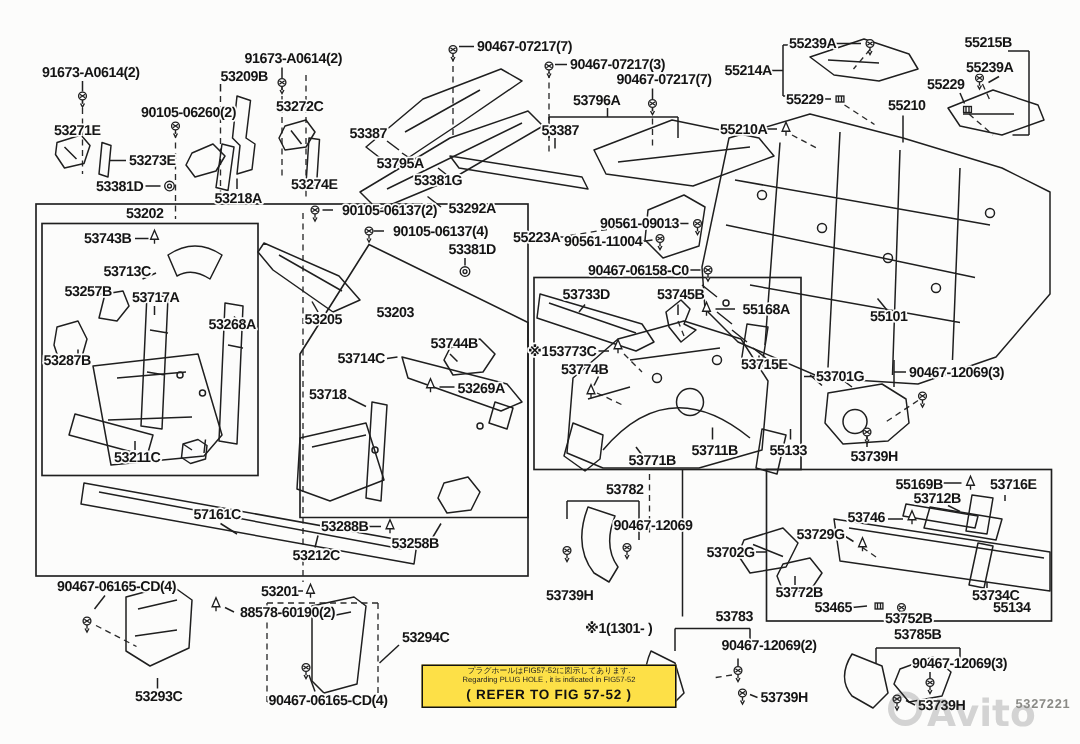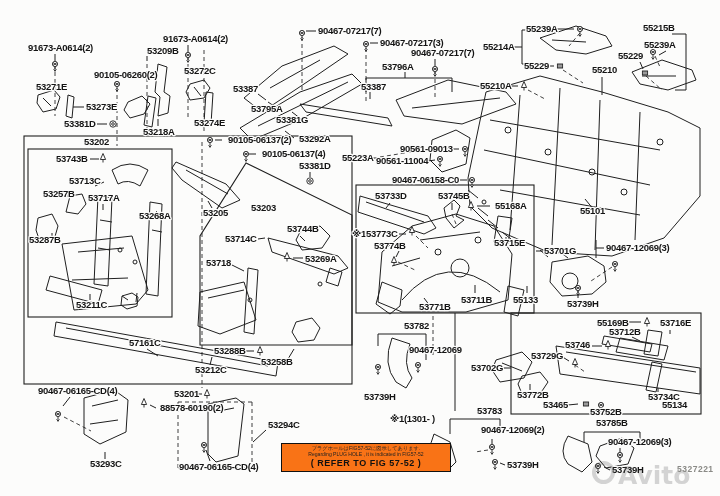--- a/index.html
+++ b/index.html
@@ -7,21 +7,21 @@
          font-family:"Liberation Sans","DejaVu Sans",sans-serif;}
   svg{position:absolute;left:0;top:0;}
   svg .ln{stroke:#1f1f1f;stroke-width:1;fill:none;}
   svg .bx{stroke:#1f1f1f;stroke-width:1.1;fill:none;}
   svg .ds{stroke:#2a2a2a;stroke-width:0.9;fill:none;stroke-dasharray:4 3;}
   svg .pt{stroke:#1f1f1f;stroke-width:1;fill:none;stroke-linejoin:round;}
   svg .fs{stroke:#1f1f1f;stroke-width:0.9;fill:#fff;}
   .lbl{font:bold 9.5px "Liberation Sans","DejaVu Sans",sans-serif;letter-spacing:-0.3px;
        fill:#141414;paint-order:stroke;stroke:#fcfcfb;stroke-width:2.4px;stroke-linejoin:round;}
   #note-box{position:absolute;left:281px;top:443px;width:170px;height:29px;border:1.3px solid #111;
-       background:#f97316;text-align:center;line-height:1.15;overflow:hidden;box-sizing:border-box;padding-top:1px;}
+       background:#fde047;text-align:center;line-height:1.15;overflow:hidden;box-sizing:border-box;padding-top:1px;}
   #note-jp{font-size:5.5px;color:#222;transform:scale(.95);white-space:nowrap;}
   #note-en{font-size:5.5px;color:#222;white-space:nowrap;transform:scale(.92);}
   #note-ref{font:bold 9px "Liberation Sans",sans-serif;color:#111;letter-spacing:0.5px;}
   #watermark{position:absolute;left:592px;top:461px;display:flex;gap:3px;
        color:rgba(70,70,70,0.22);pointer-events:none;}
   #wm-ring{width:15px;height:15px;border:4px solid rgba(70,70,70,0.22);border-radius:50%;}
   #wm-text{font:bold 25px "DejaVu Sans",sans-serif;}
   #sheet-no{position:absolute;left:677px;top:464px;font:bold 8.5px "Liberation Sans",sans-serif;
        color:#8a8a86;letter-spacing:0.5px;}
 </style>

